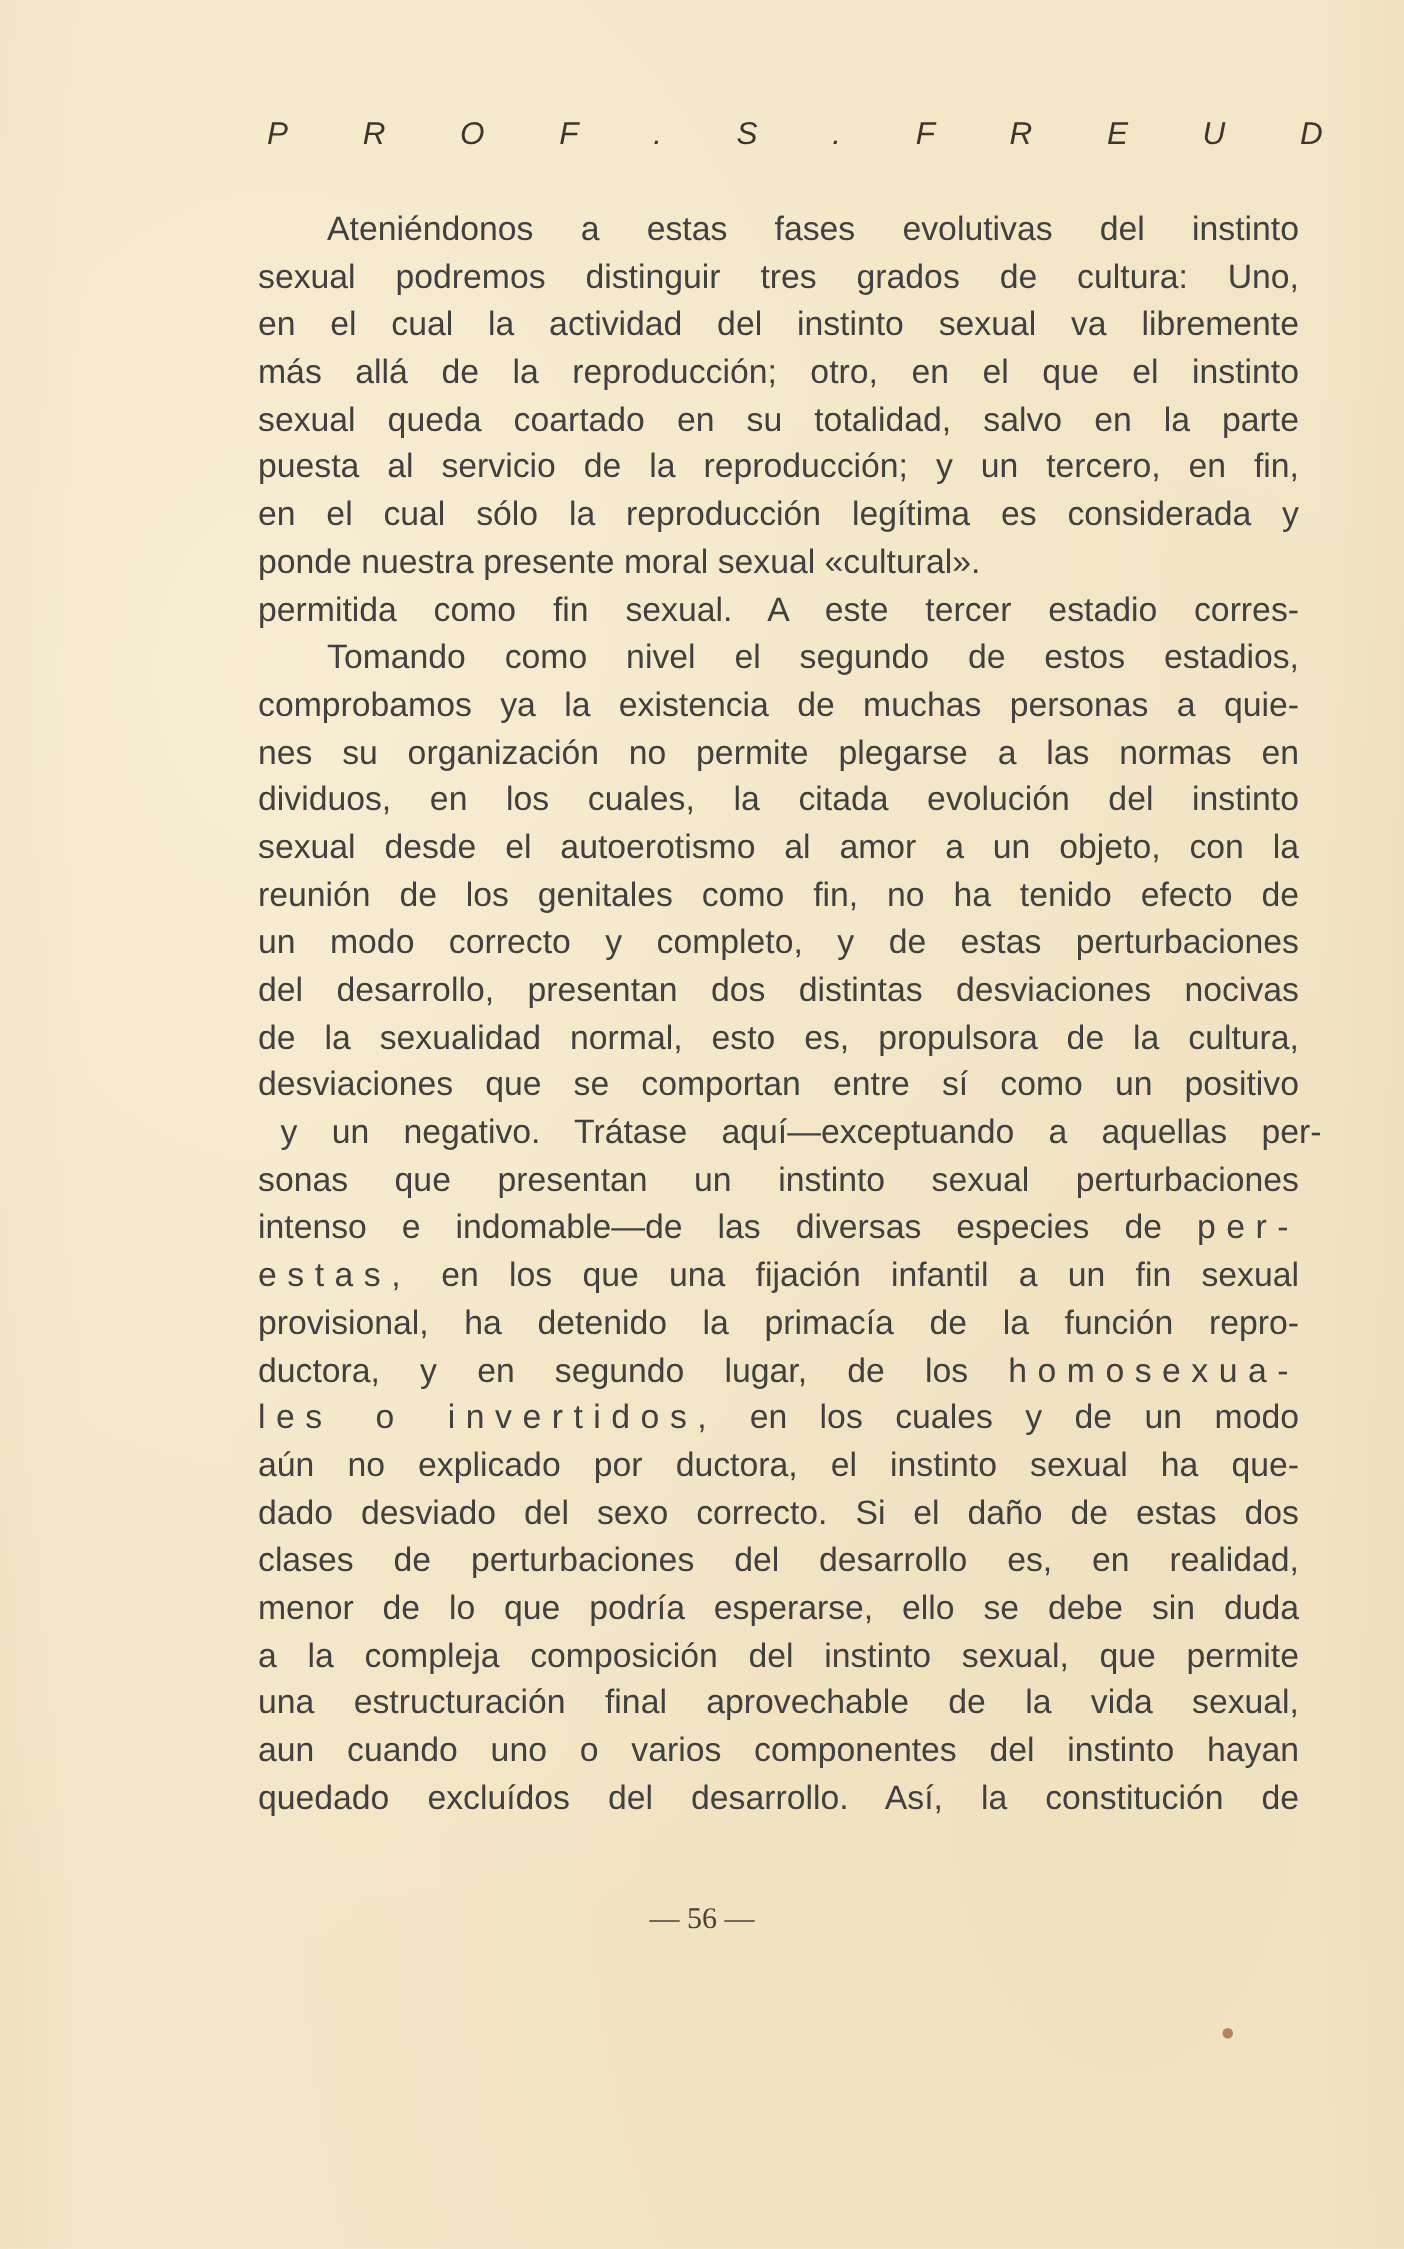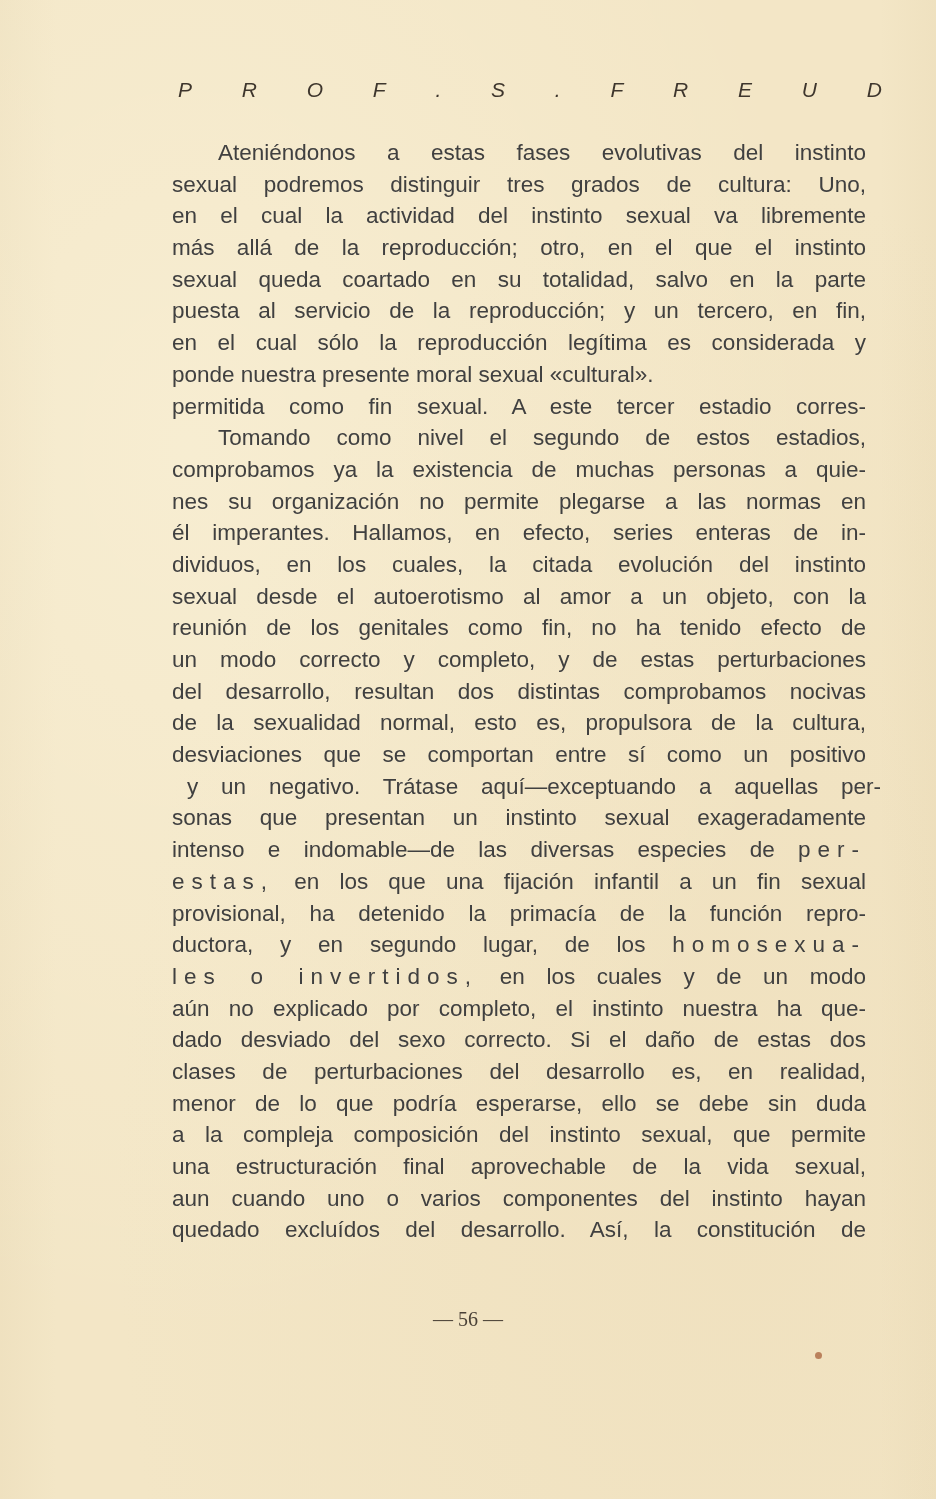--- a/index.html
+++ b/index.html
@@ -66,21 +66,21 @@
     .line.indent {
       padding-left: 46px;
     }
     .spaced {
       letter-spacing: 7px;
     }
     .page-number {
       position: absolute;
       left: 0;
       width: 936px;
-      top: 1308px;
+      top: 1268px;
       text-align: center;
       font-family: "Liberation Serif", serif;
       font-size: 20px;
       color: #4a4137;
     }
     .speck {
       position: absolute;
       left: 815px;
       top: 1352px;
       width: 7px;
@@ -118,48 +118,47 @@
     <span class="line" style="display: block; width: 694px; text-align: justify; text-align-last: justify; box-sizing: border-box;">más allá de la reproducción; otro, en el que el instinto</span>
     <span class="line" style="display: block; width: 694px; text-align: justify; text-align-last: justify; box-sizing: border-box;">sexual queda coartado en su totalidad, salvo en la parte</span>
     <span class="line" style="display: block; width: 694px; text-align: justify; text-align-last: justify; box-sizing: border-box;">puesta al servicio de la reproducción; y un tercero, en fin,</span>
     <span class="line" style="display: block; width: 694px; text-align: justify; text-align-last: justify; box-sizing: border-box;">en el cual sólo la reproducción legítima es considerada y</span>
     <span class="line last" style="display: block; width: auto; text-align: left; text-align-last: left;">ponde nuestra presente moral sexual «cultural».</span>
     <span class="line" style="display: block; width: 694px; text-align: justify; text-align-last: justify; box-sizing: border-box;">permitida como fin sexual. A este tercer estadio corres-</span>
 
     <span class="line indent" style="display: block; width: 694px; text-align: justify; text-align-last: justify; box-sizing: border-box;">Tomando como nivel el segundo de estos estadios,</span>
     <span class="line" style="display: block; width: 694px; text-align: justify; text-align-last: justify; box-sizing: border-box;">comprobamos ya la existencia de muchas personas a quie-</span>
     <span class="line" style="display: block; width: 694px; text-align: justify; text-align-last: justify; box-sizing: border-box;">nes su organización no permite plegarse a las normas en</span>
-    <span class="line" style="display: block; width: 694px; text-align: justify; text-align-last: justify; box-sizing: border-box;">él imperantes. Hallamos, en efecto, series enteras de in-</span>
     <span class="line" style="display: block; width: 694px; text-align: justify; text-align-last: justify; box-sizing: border-box;">dividuos, en los cuales, la citada evolución del instinto</span>
     <span class="line" style="display: block; width: 694px; text-align: justify; text-align-last: justify; box-sizing: border-box;">sexual desde el autoerotismo al amor a un objeto, con la</span>
     <span class="line" style="display: block; width: 694px; text-align: justify; text-align-last: justify; box-sizing: border-box;">reunión de los genitales como fin, no ha tenido efecto de</span>
     <span class="line" style="display: block; width: 694px; text-align: justify; text-align-last: justify; box-sizing: border-box;">un modo correcto y completo, y de estas perturbaciones</span>
-    <span class="line" style="display: block; width: 694px; text-align: justify; text-align-last: justify; box-sizing: border-box;">del desarrollo, resultan dos distintas comprobamos nocivas</span>
+    <span class="line" style="display: block; width: 694px; text-align: justify; text-align-last: justify; box-sizing: border-box;">del desarrollo, presentan dos distintas desviaciones nocivas</span>
     <span class="line" style="display: block; width: 694px; text-align: justify; text-align-last: justify; box-sizing: border-box;">de la sexualidad normal, esto es, propulsora de la cultura,</span>
     <span class="line" style="display: block; width: 694px; text-align: justify; text-align-last: justify; box-sizing: border-box;">desviaciones que se comportan entre sí como un positivo</span>
     <span class="line" style="display: block; width: 694px; text-align: justify; text-align-last: justify; box-sizing: border-box; margin-left: 15px;">y un negativo. Trátase aquí—exceptuando a aquellas per-</span>
-    <span class="line" style="display: block; width: 694px; text-align: justify; text-align-last: justify; box-sizing: border-box;">sonas que presentan un instinto sexual exageradamente</span>
+    <span class="line" style="display: block; width: 694px; text-align: justify; text-align-last: justify; box-sizing: border-box;">sonas que presentan un instinto sexual perturbaciones</span>
     <span class="line" style="display: block; width: 694px; text-align: justify; text-align-last: justify; box-sizing: border-box;">
       <span>intenso e indomable—de las diversas especies de</span>
       <span class="spaced">per-</span>
     </span>
     <span class="line" style="display: block; width: 694px; text-align: justify; text-align-last: justify; box-sizing: border-box;">
       <span class="spaced">estas,</span>
       <span>en los que una fijación infantil a un fin sexual</span>
     </span>
     <span class="line" style="display: block; width: 694px; text-align: justify; text-align-last: justify; box-sizing: border-box;">provisional, ha detenido la primacía de la función repro-</span>
     <span class="line" style="display: block; width: 694px; text-align: justify; text-align-last: justify; box-sizing: border-box;">
       <span>ductora, y en segundo lugar, de los</span>
       <span class="spaced">homosexua-</span>
     </span>
     <span class="line" style="display: block; width: 694px; text-align: justify; text-align-last: justify; box-sizing: border-box;">
       <span class="spaced">les o invertidos,</span>
       <span>en los cuales y de un modo</span>
     </span>
-    <span class="line" style="display: block; width: 694px; text-align: justify; text-align-last: justify; box-sizing: border-box;">aún no explicado por completo, el instinto nuestra ha que-</span>
+    <span class="line" style="display: block; width: 694px; text-align: justify; text-align-last: justify; box-sizing: border-box;">aún no explicado por ductora, el instinto sexual ha que-</span>
     <span class="line" style="display: block; width: 694px; text-align: justify; text-align-last: justify; box-sizing: border-box;">dado desviado del sexo correcto. Si el daño de estas dos</span>
     <span class="line" style="display: block; width: 694px; text-align: justify; text-align-last: justify; box-sizing: border-box;">clases de perturbaciones del desarrollo es, en realidad,</span>
     <span class="line" style="display: block; width: 694px; text-align: justify; text-align-last: justify; box-sizing: border-box;">menor de lo que podría esperarse, ello se debe sin duda</span>
     <span class="line" style="display: block; width: 694px; text-align: justify; text-align-last: justify; box-sizing: border-box;">a la compleja composición del instinto sexual, que permite</span>
     <span class="line" style="display: block; width: 694px; text-align: justify; text-align-last: justify; box-sizing: border-box;">una estructuración final aprovechable de la vida sexual,</span>
     <span class="line" style="display: block; width: 694px; text-align: justify; text-align-last: justify; box-sizing: border-box;">aun cuando uno o varios componentes del instinto hayan</span>
     <span class="line" style="display: block; width: 694px; text-align: justify; text-align-last: justify; box-sizing: border-box;">quedado excluídos del desarrollo. Así, la constitución de</span>
   </div>
 
   <div class="page-number">— 56 —</div>

